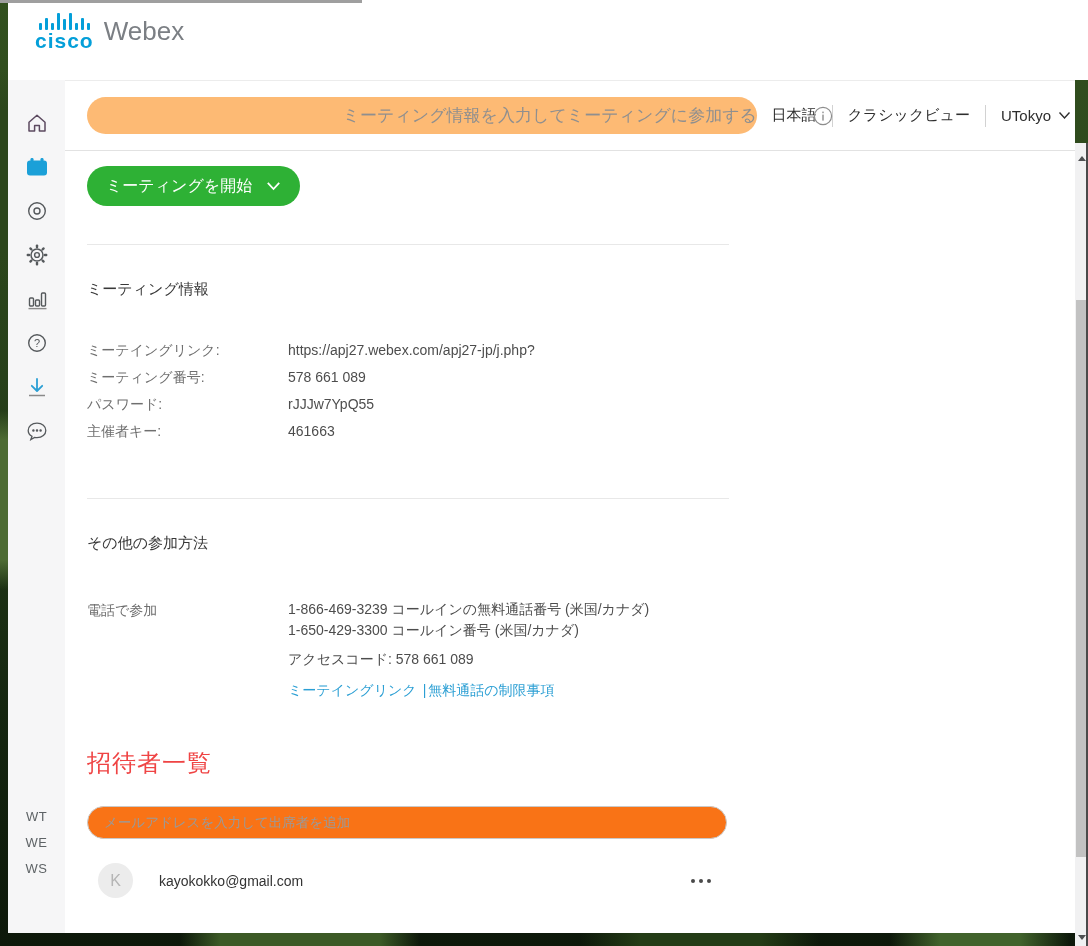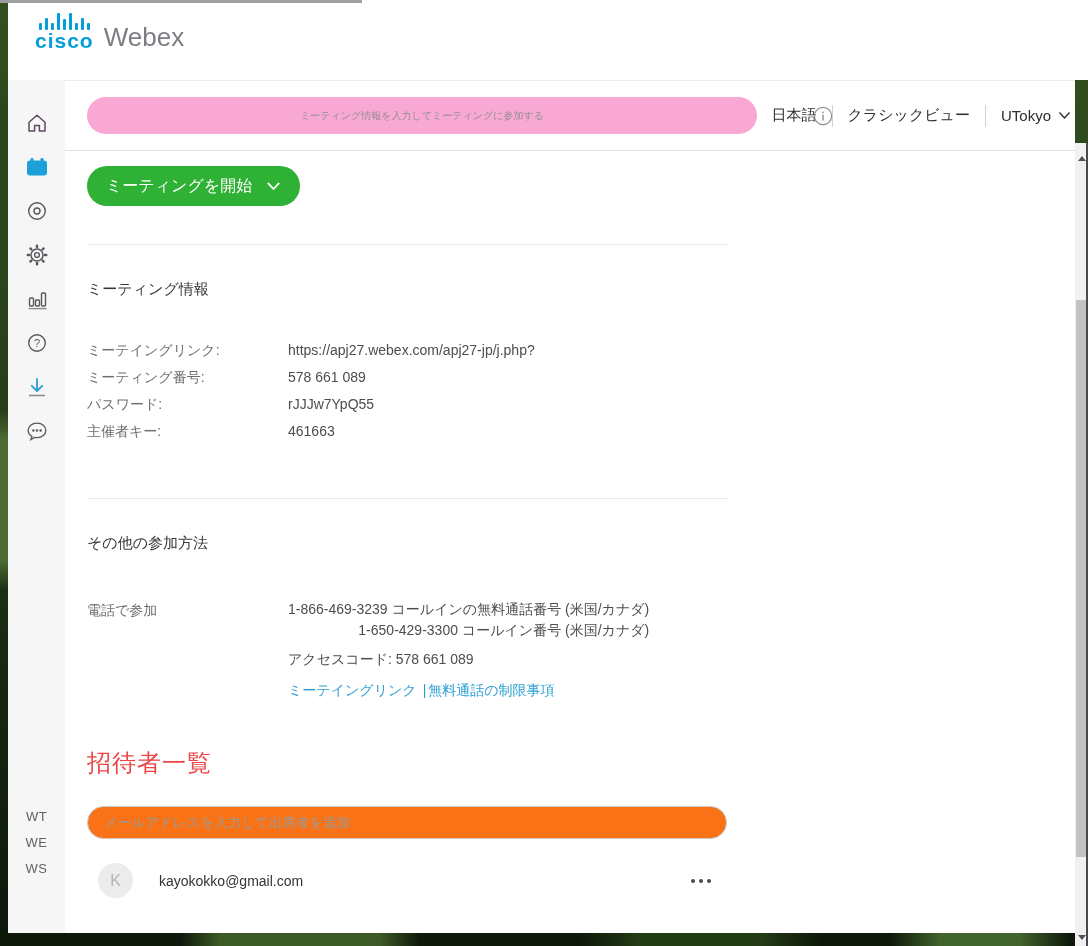--- a/index.html
+++ b/index.html
@@ -14,59 +14,59 @@
       radial-gradient(circle at 700px 940px, #243c16 0 60px, transparent 120px),
       radial-gradient(circle at 980px 942px, #41632c 0 40px, transparent 90px),
       radial-gradient(circle at 4px 180px, #2c461c 0 70px, transparent 110px),
       linear-gradient(180deg, #33511f 0%, #27401a 40%, #152610 75%, #0d180a 100%);
   }
 
   .top-line { position:absolute; left:0; top:0; width:362px; height:3px; background:#9f9f9f; z-index:6; }
 
   
   .top-header { position:absolute; left:8px; top:0; width:1080px; height:80px; background:#ffffff; z-index:3; }
-  .logo { position:absolute; left:27px; top:12px; display:flex; align-items:flex-end; gap:10px; }
+  .logo { position:absolute; left:27px; top:12px; display:flex; align-items:center; gap:10px; }
   .cisco-wrap { display:flex; flex-direction:column; align-items:center; }
   .cisco-bars { display:flex; align-items:flex-end; gap:3px; height:18px; margin-bottom:1px; }
   .cisco-bars i { display:block; width:3px; background:#049fd9; border-radius:1px; }
   .cisco-text { color:#049fd9; font-weight:bold; font-size:21px; letter-spacing:1px; line-height:20px; }
   .webex-text { color:#7b7f84; font-size:26px; line-height:26px; font-weight:400; padding-bottom:1px; }
 
   
   .sidebar { position:absolute; left:8px; top:80px; width:57px; height:853px; background:#f6f6f7; z-index:4; }
   .side-icons { display:flex; flex-direction:column; align-items:center; padding-top:30px; gap:18px; }
   .side-icon { width:26px; height:26px; display:flex; align-items:center; justify-content:center; cursor:pointer; }
   .side-bottom { position:absolute; left:0; top:724px; width:57px; text-align:center; color:#5e6366; font-size:13px; line-height:26px; letter-spacing:0.5px; }
 
   
   .main { position:absolute; left:65px; top:80px; width:1010px; height:853px; background:#ffffff; z-index:3; border-top:1px solid #ececec; }
 
   .search-row { position:relative; height:70px; display:flex; align-items:center; border-bottom:1px solid #e2e2e2; }
-  .search-pill { position:relative; margin-left:22px; width:670px; height:37px; background:#f9a8d4; border:none; border-radius:19px; text-align:center; font-size:10px; color:#555; outline:none; font-family:"Liberation Sans","DejaVu Sans",sans-serif; }
+  .search-pill { position:relative; margin-left:22px; width:670px; height:37px; background:#fdba74; border:none; border-radius:19px; text-align:right; font-size:17px; color:#555; outline:none; font-family:"Liberation Sans","DejaVu Sans",sans-serif; }
   .search-pill::placeholder { color:#8f8f8f; }
   .search-info { position:absolute; left:748px; top:25px; width:20px; height:20px; }
   .top-nav { margin-left:auto; display:flex; align-items:center; gap:15px; padding-right:4px; font-size:15px; color:#2e2e2e; }
   .top-nav .sep { width:1px; height:22px; background:#d2d2d2; }
   .nav-item { cursor:pointer; display:flex; align-items:center; gap:7px; white-space:nowrap; }
 
   .content { padding:15px 0 0 22px; }
 
   .start-btn { display:flex; align-items:center; justify-content:center; gap:14px; width:213px; height:40px; background:#2eb135; border:none; border-radius:20px; color:#fff; font-size:16px; cursor:pointer; font-family:"Liberation Sans","DejaVu Sans",sans-serif; }
 
   .divider { width:642px; height:1px; background:#e8e8e8; border:none; }
   .div1 { margin-top:38px; }
   .div2 { margin-top:56px; }
 
   .section-title { margin-top:35px; font-size:15px; color:#383838; font-weight:400; }
 
   .info-rows { margin-top:41px; }
   .info-row { display:flex; font-size:14px; line-height:21px; margin-bottom:6px; }
   .info-label { width:201px; color:#6f6f6f; flex:0 0 201px; }
   .info-value { color:#4d4d4d; }
-  .info-value div { line-height:21px;text-align:right; }
+  .info-value div { line-height:21px; }
 
   .phone-block { margin-top:46px; display:flex; font-size:14px; line-height:22px; }
   .access-code { margin-left:201px; margin-top:10px; font-size:14px; color:#4d4d4d; }
   .tel-links { margin-left:201px; margin-top:13px; font-size:14px; }
   .tel-links a { color:#2b9fd4; text-decoration:none; cursor:pointer; }
   .tel-links .lsep { color:#2b9fd4; margin:0 2px 0 6px; }
 
   .invitees-title { margin-top:47px; font-size:24px; color:#ef4444; font-weight:500; letter-spacing:1px; }
 
   .email-input { margin-top:27px; width:640px; height:33px; border:1px solid #c9c9c9; border-radius:17px; padding:0 16px; font-size:13.5px; color:#444; outline:none; font-family:"Liberation Sans","DejaVu Sans",sans-serif; background:#f97316; }

